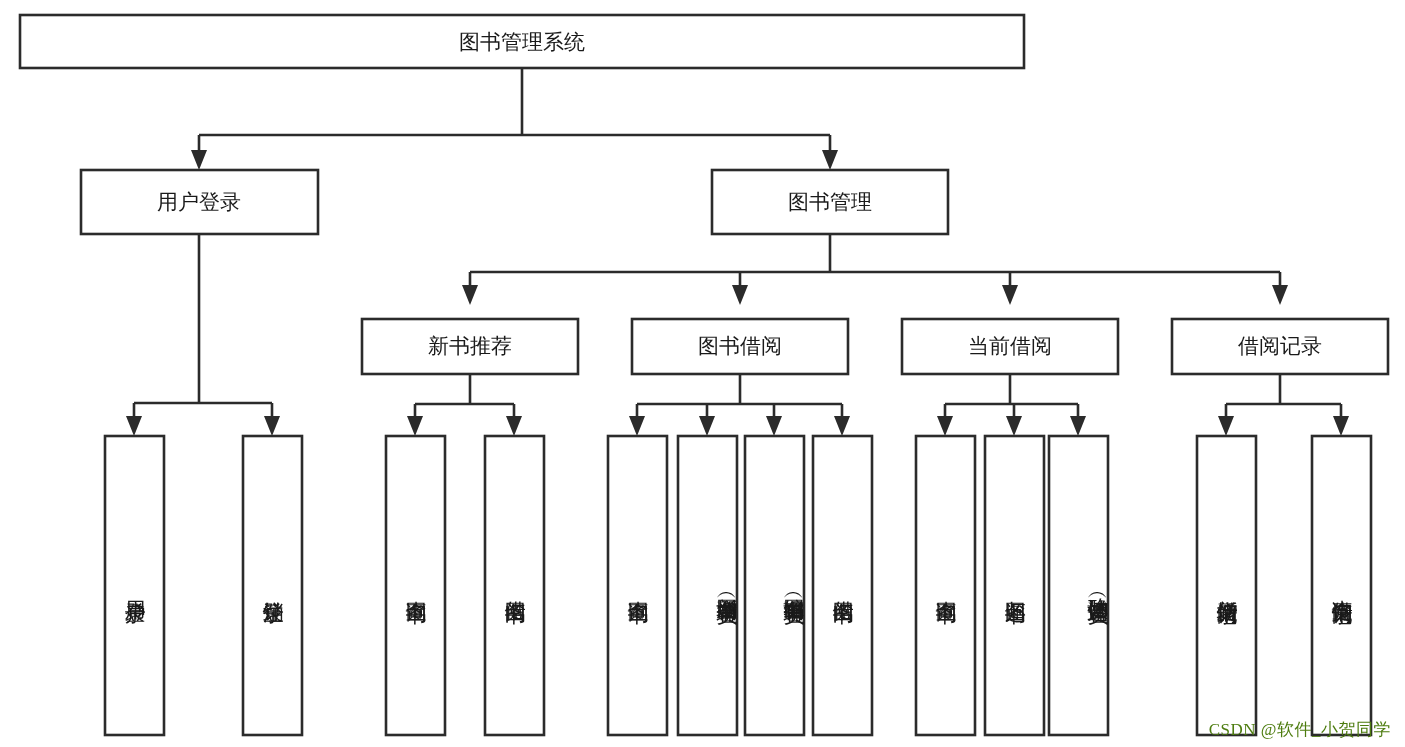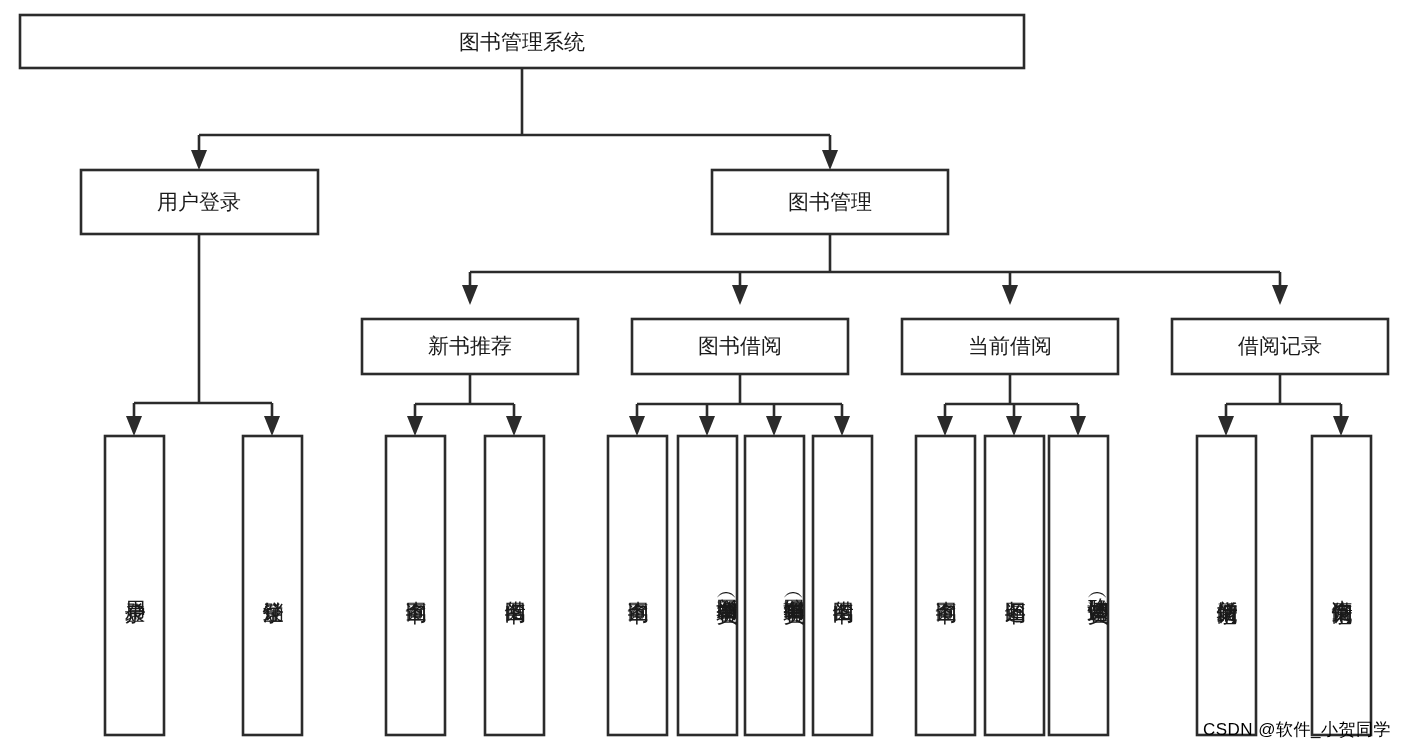--- a/index.html
+++ b/index.html
@@ -61,23 +61,23 @@
     display: flex;
     align-items: center;
     justify-content: center;
     white-space: nowrap;
     pointer-events: none;
   }
   .watermark {
     position: absolute;
     right: 14px;
     bottom: 6px;
-    font-family: Liberation Sans, sans-serif;
+    font-family: Liberation Serif, serif;
     font-size: 17px;
-    color: #000000;
+    color: #4d7c0f;
     white-space: nowrap;
     letter-spacing: 0.5px;
   }
 </style>
 </head>
 <body>
 
 <div id="diagram-root">
 
   <svg id="flow" viewBox="0 0 1405 747" xmlns="http://www.w3.org/2000/svg">

